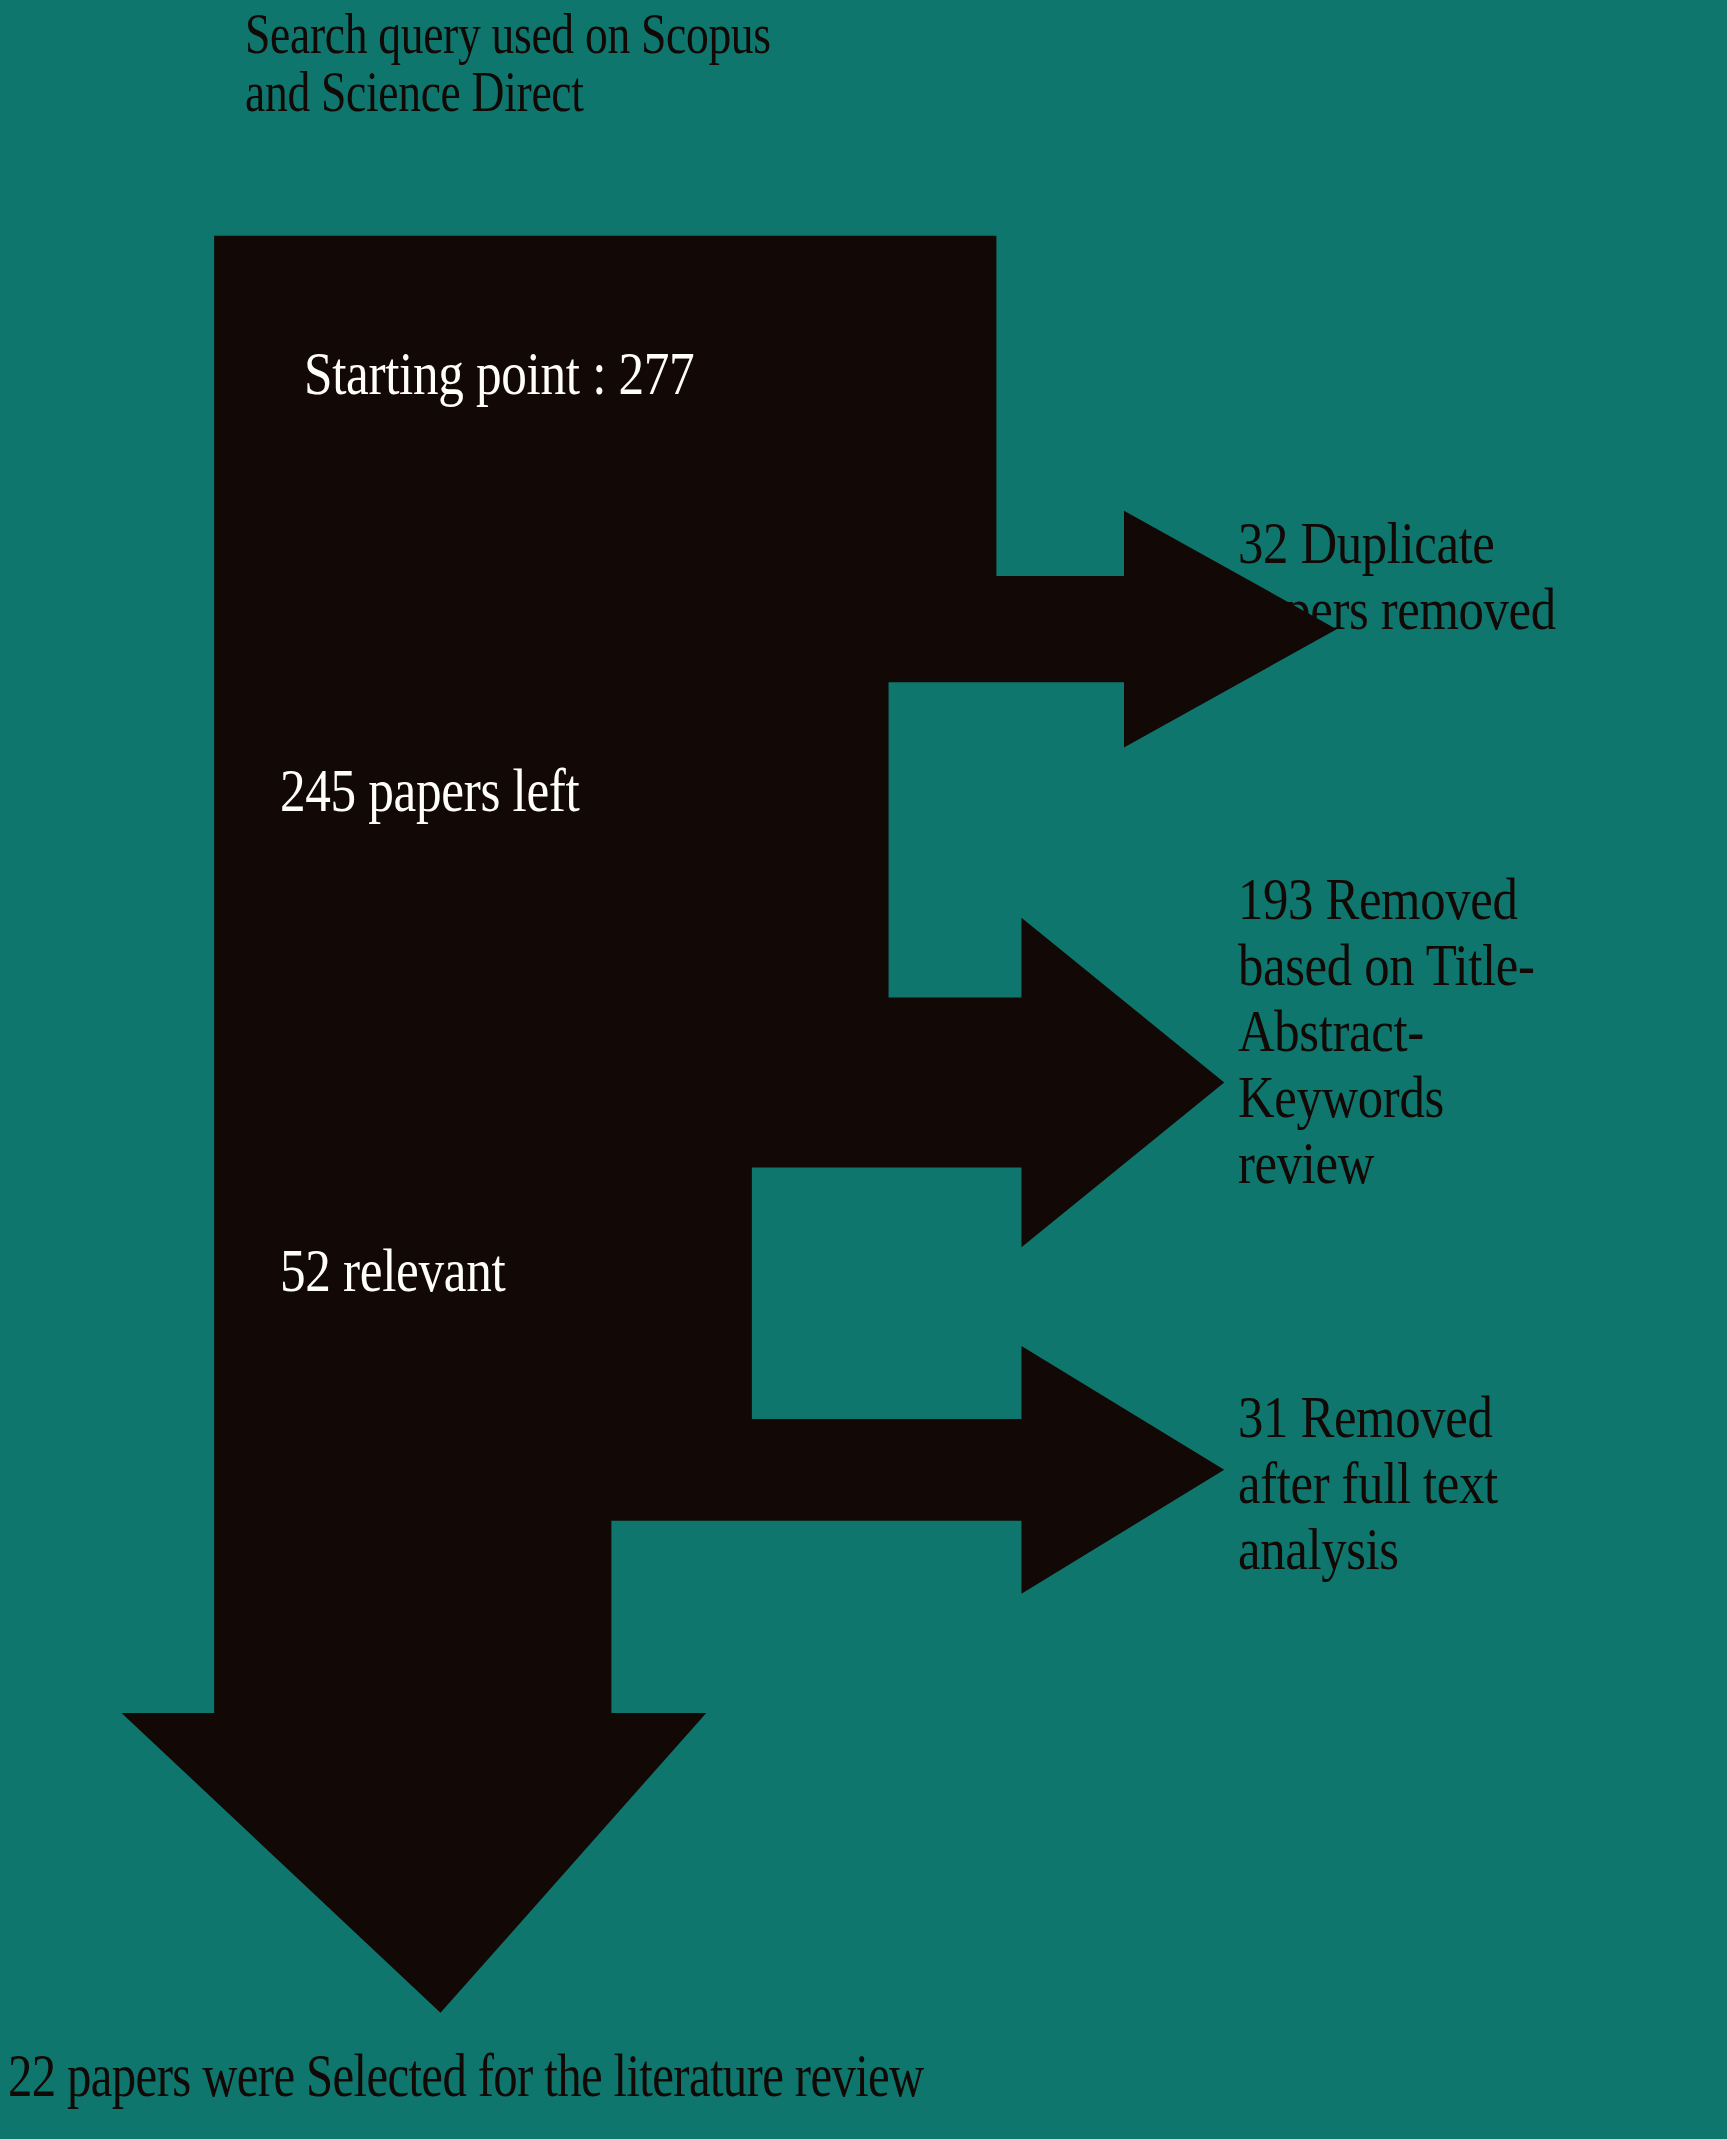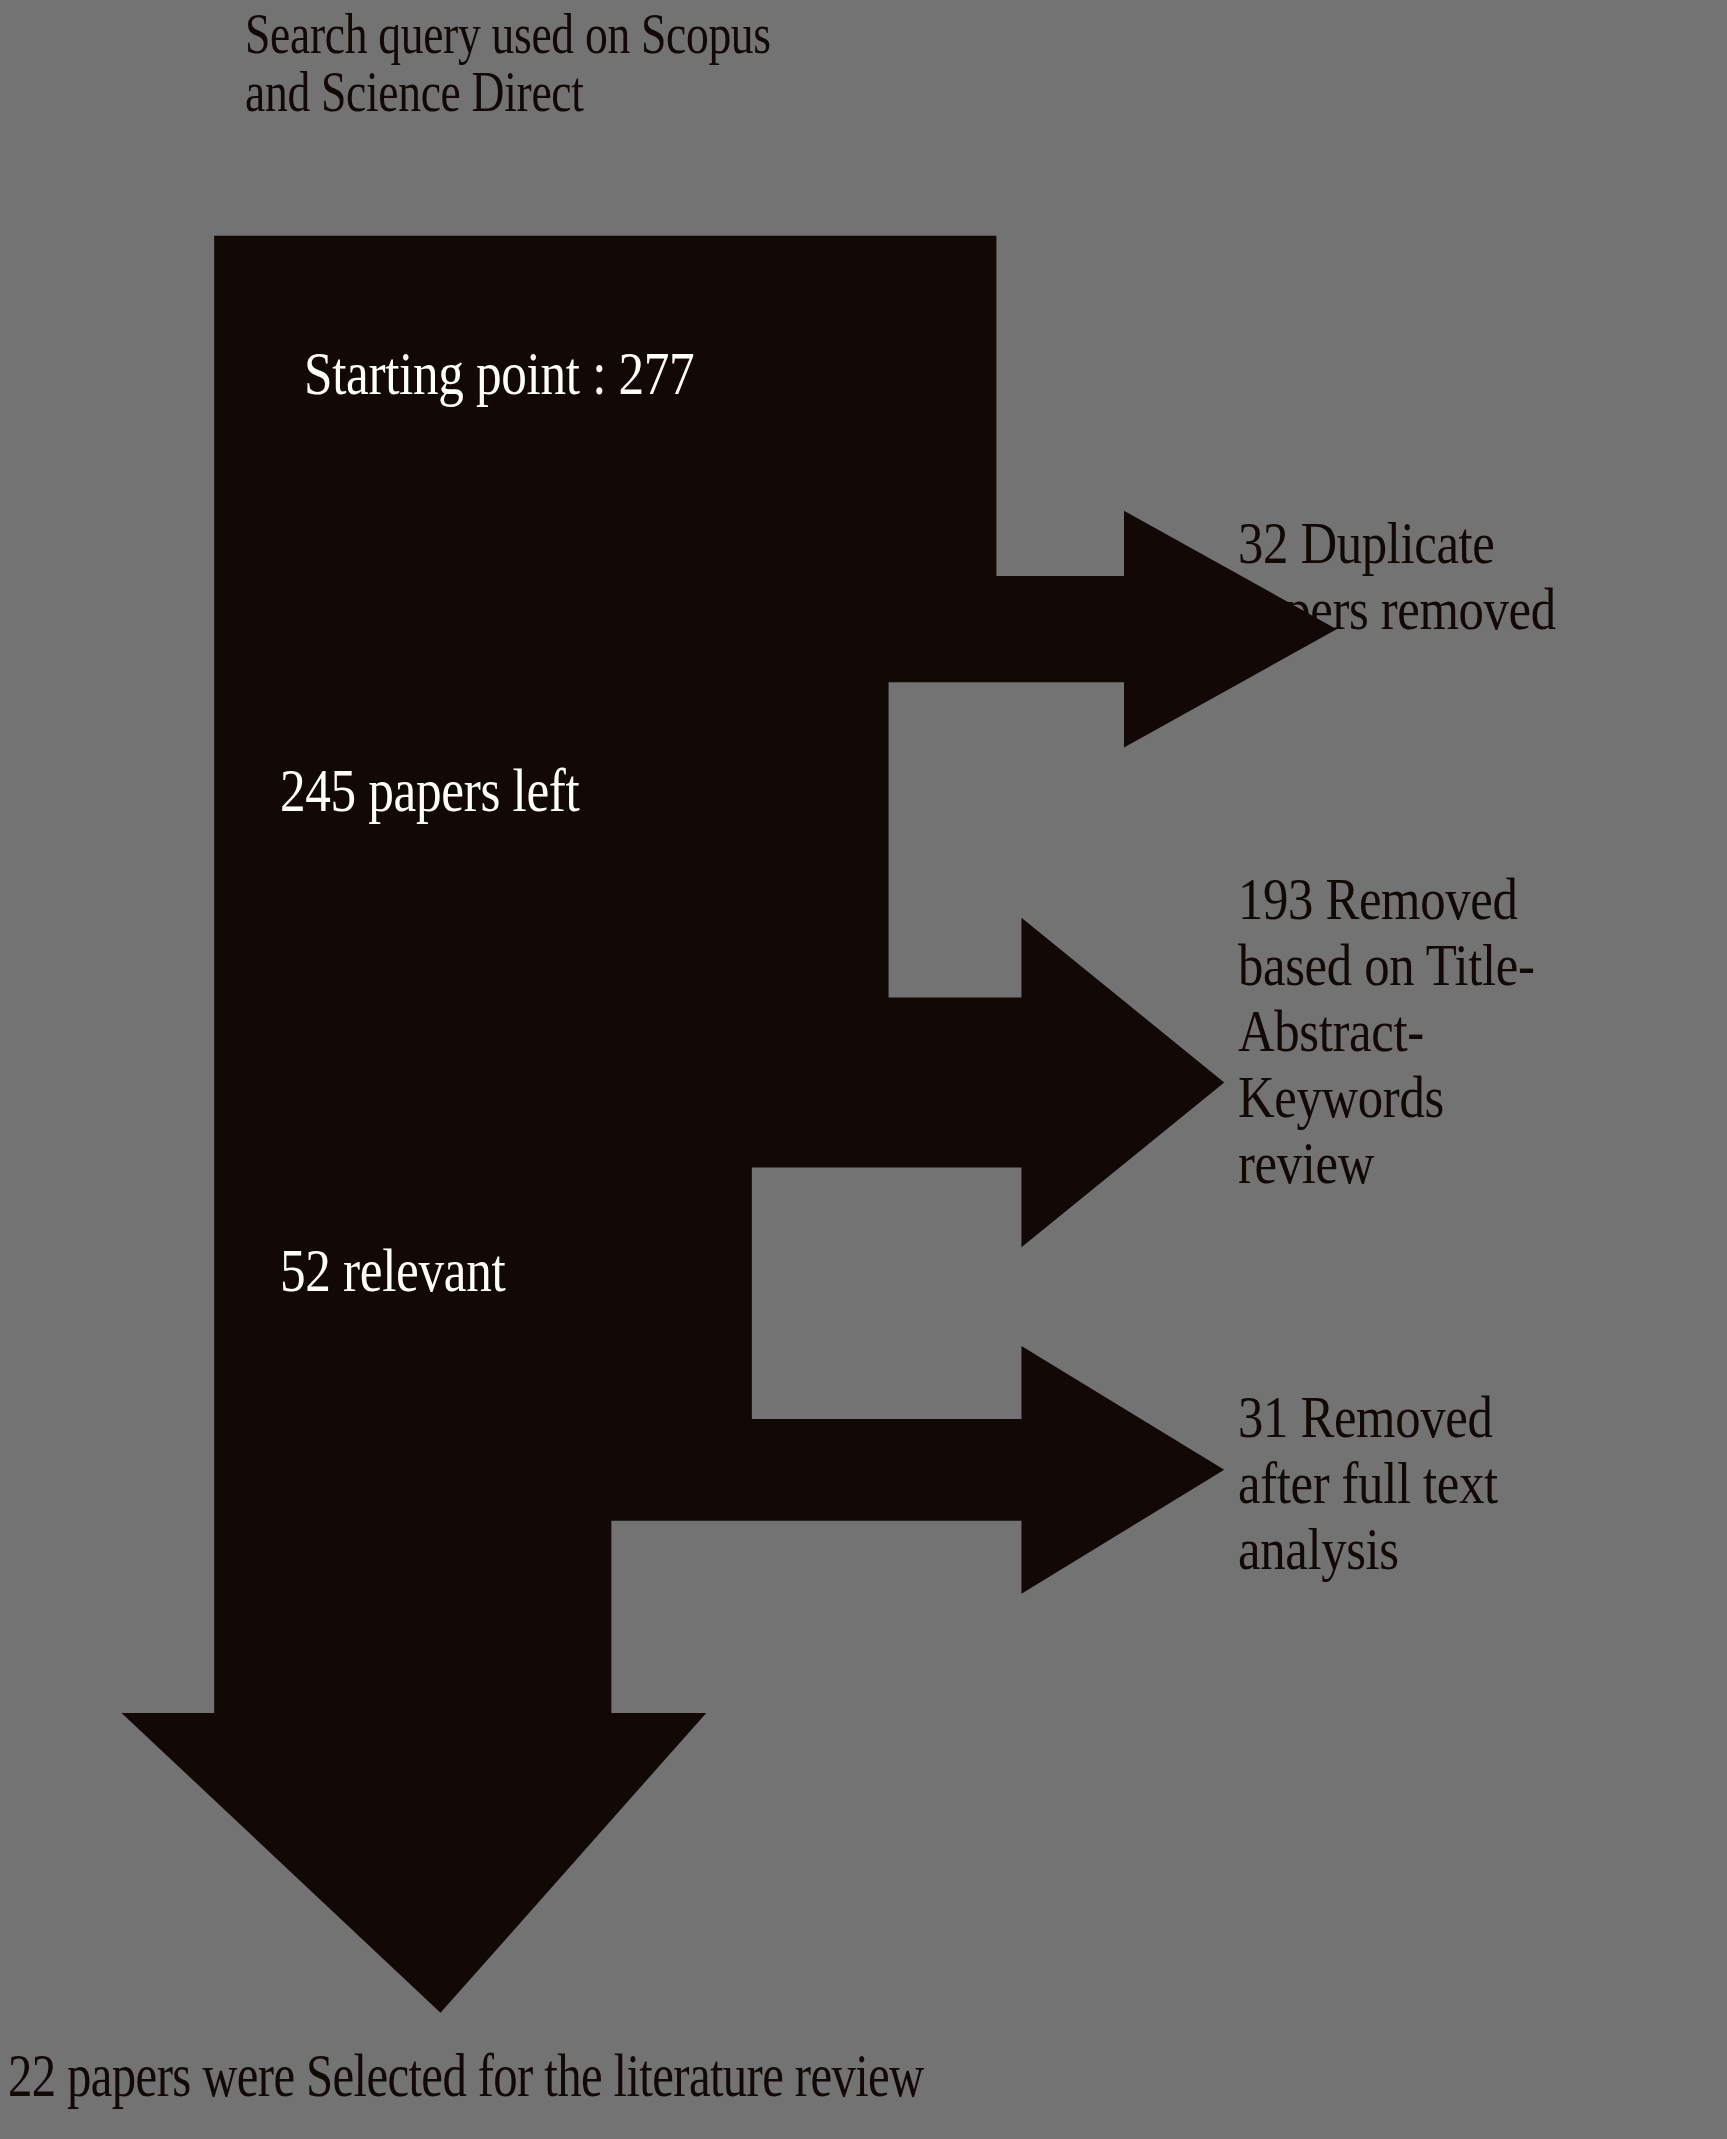--- a/index.html
+++ b/index.html
@@ -4,21 +4,21 @@
 <style>
   html, body {
     margin: 0;
     padding: 0;
     background: #ffffff;
   }
   #page {
     position: relative;
     width: 1727px;
     height: 2140px;
-    background: #737373;
+    background: #0f766e;
     overflow: hidden;
     font-family: "Liberation Serif", "DejaVu Serif", serif;
     color: #120906;
   }
 
   
   #header-title {
     position: absolute;
     left: 245px;
     top: 4.6px;

